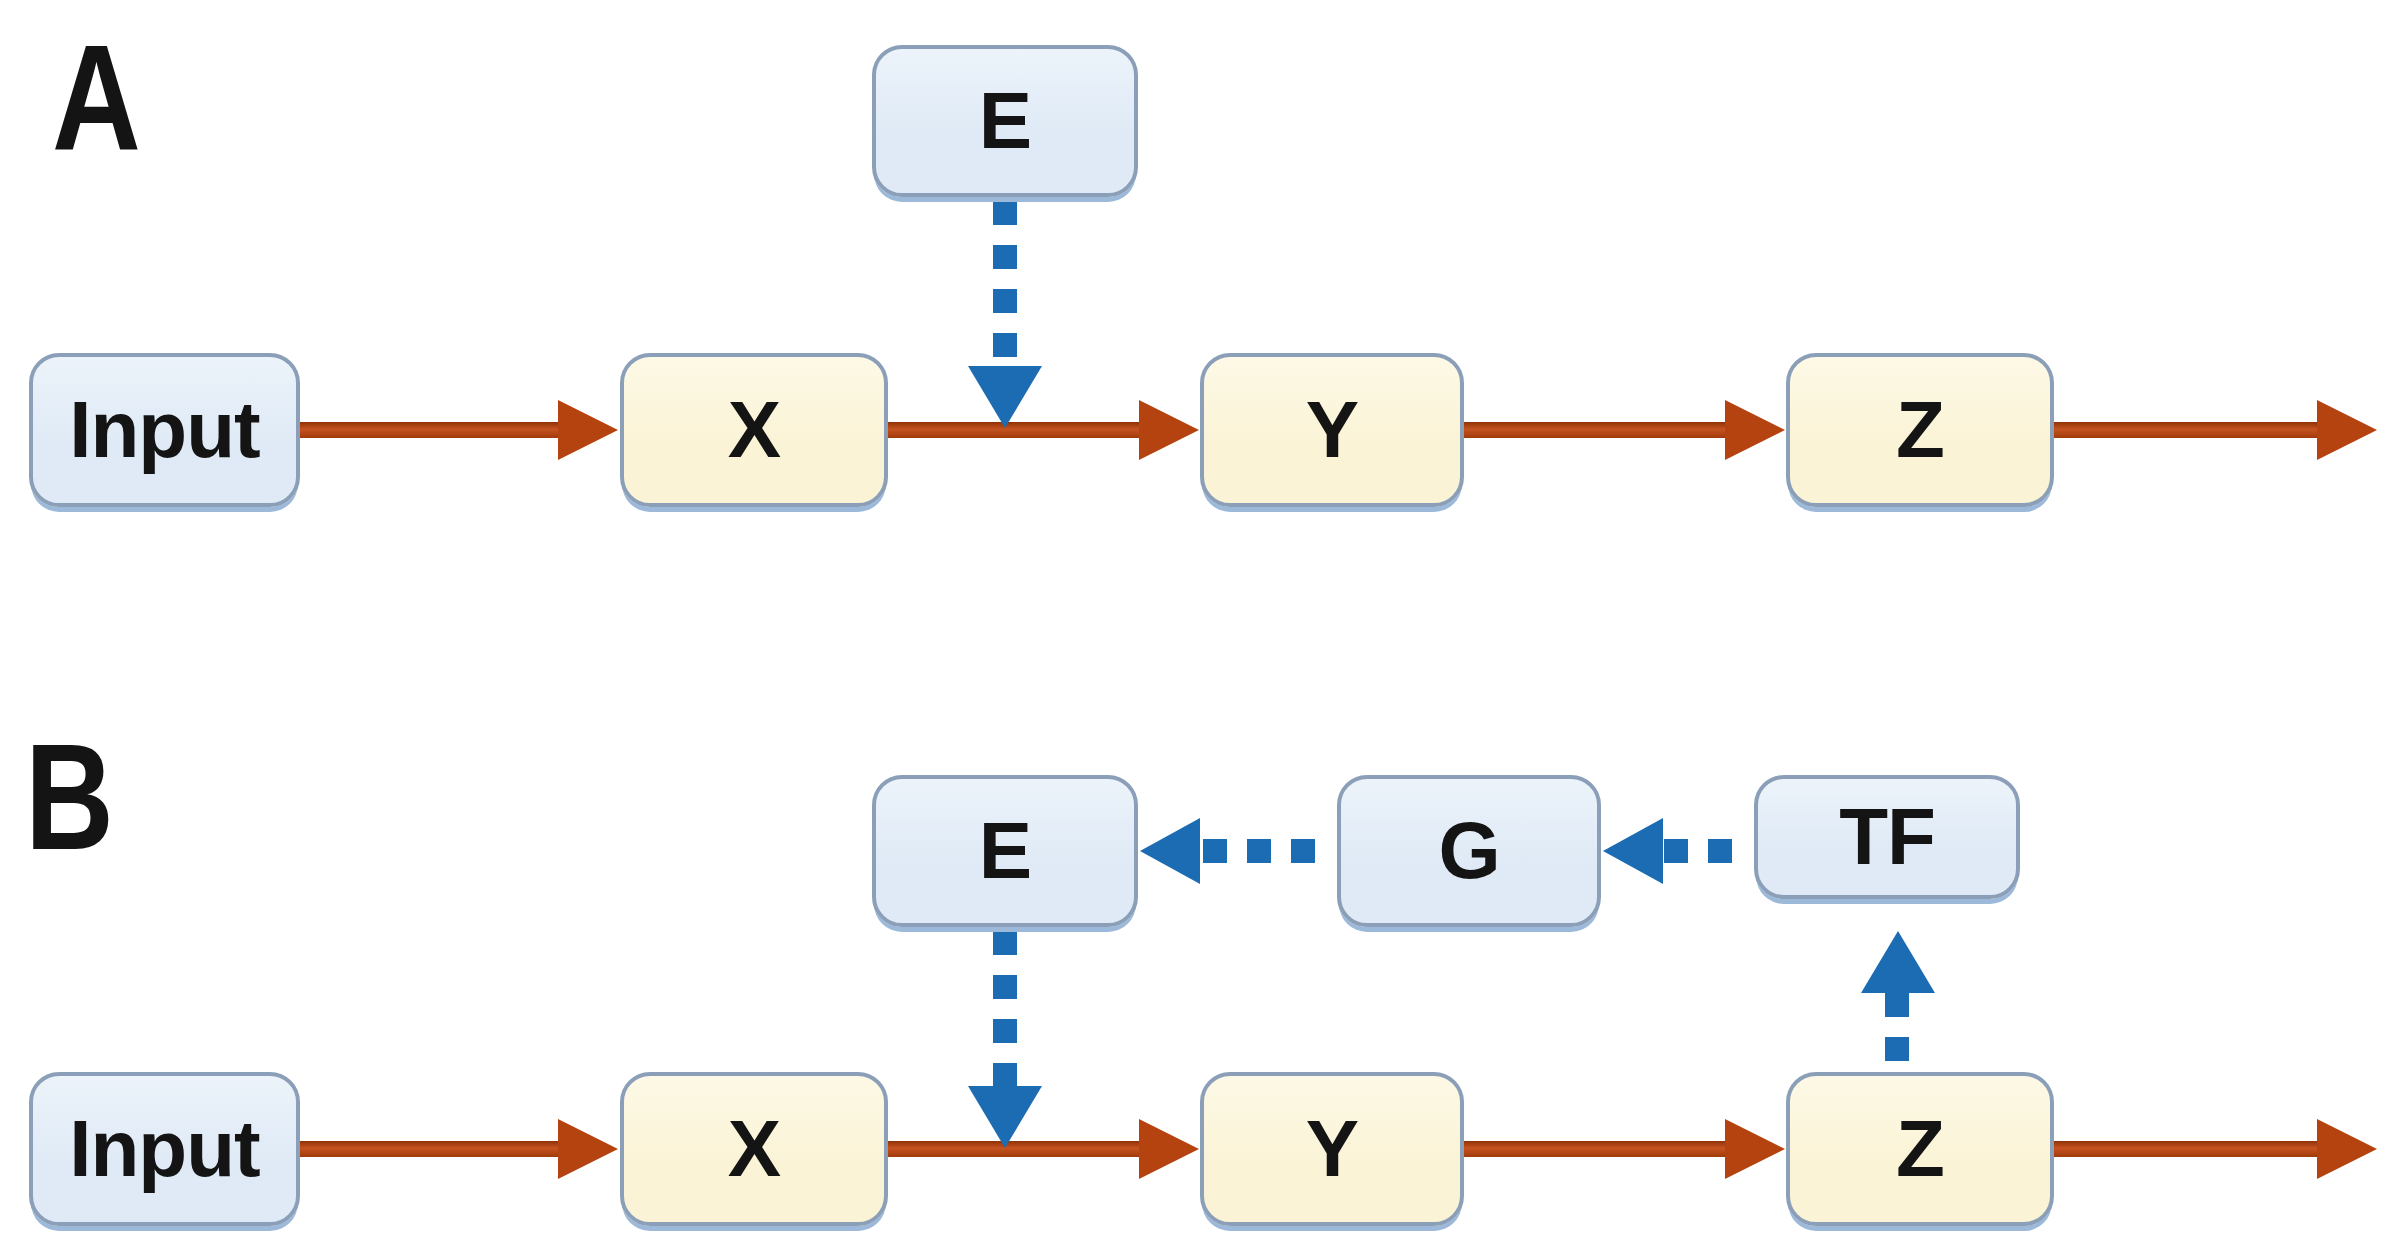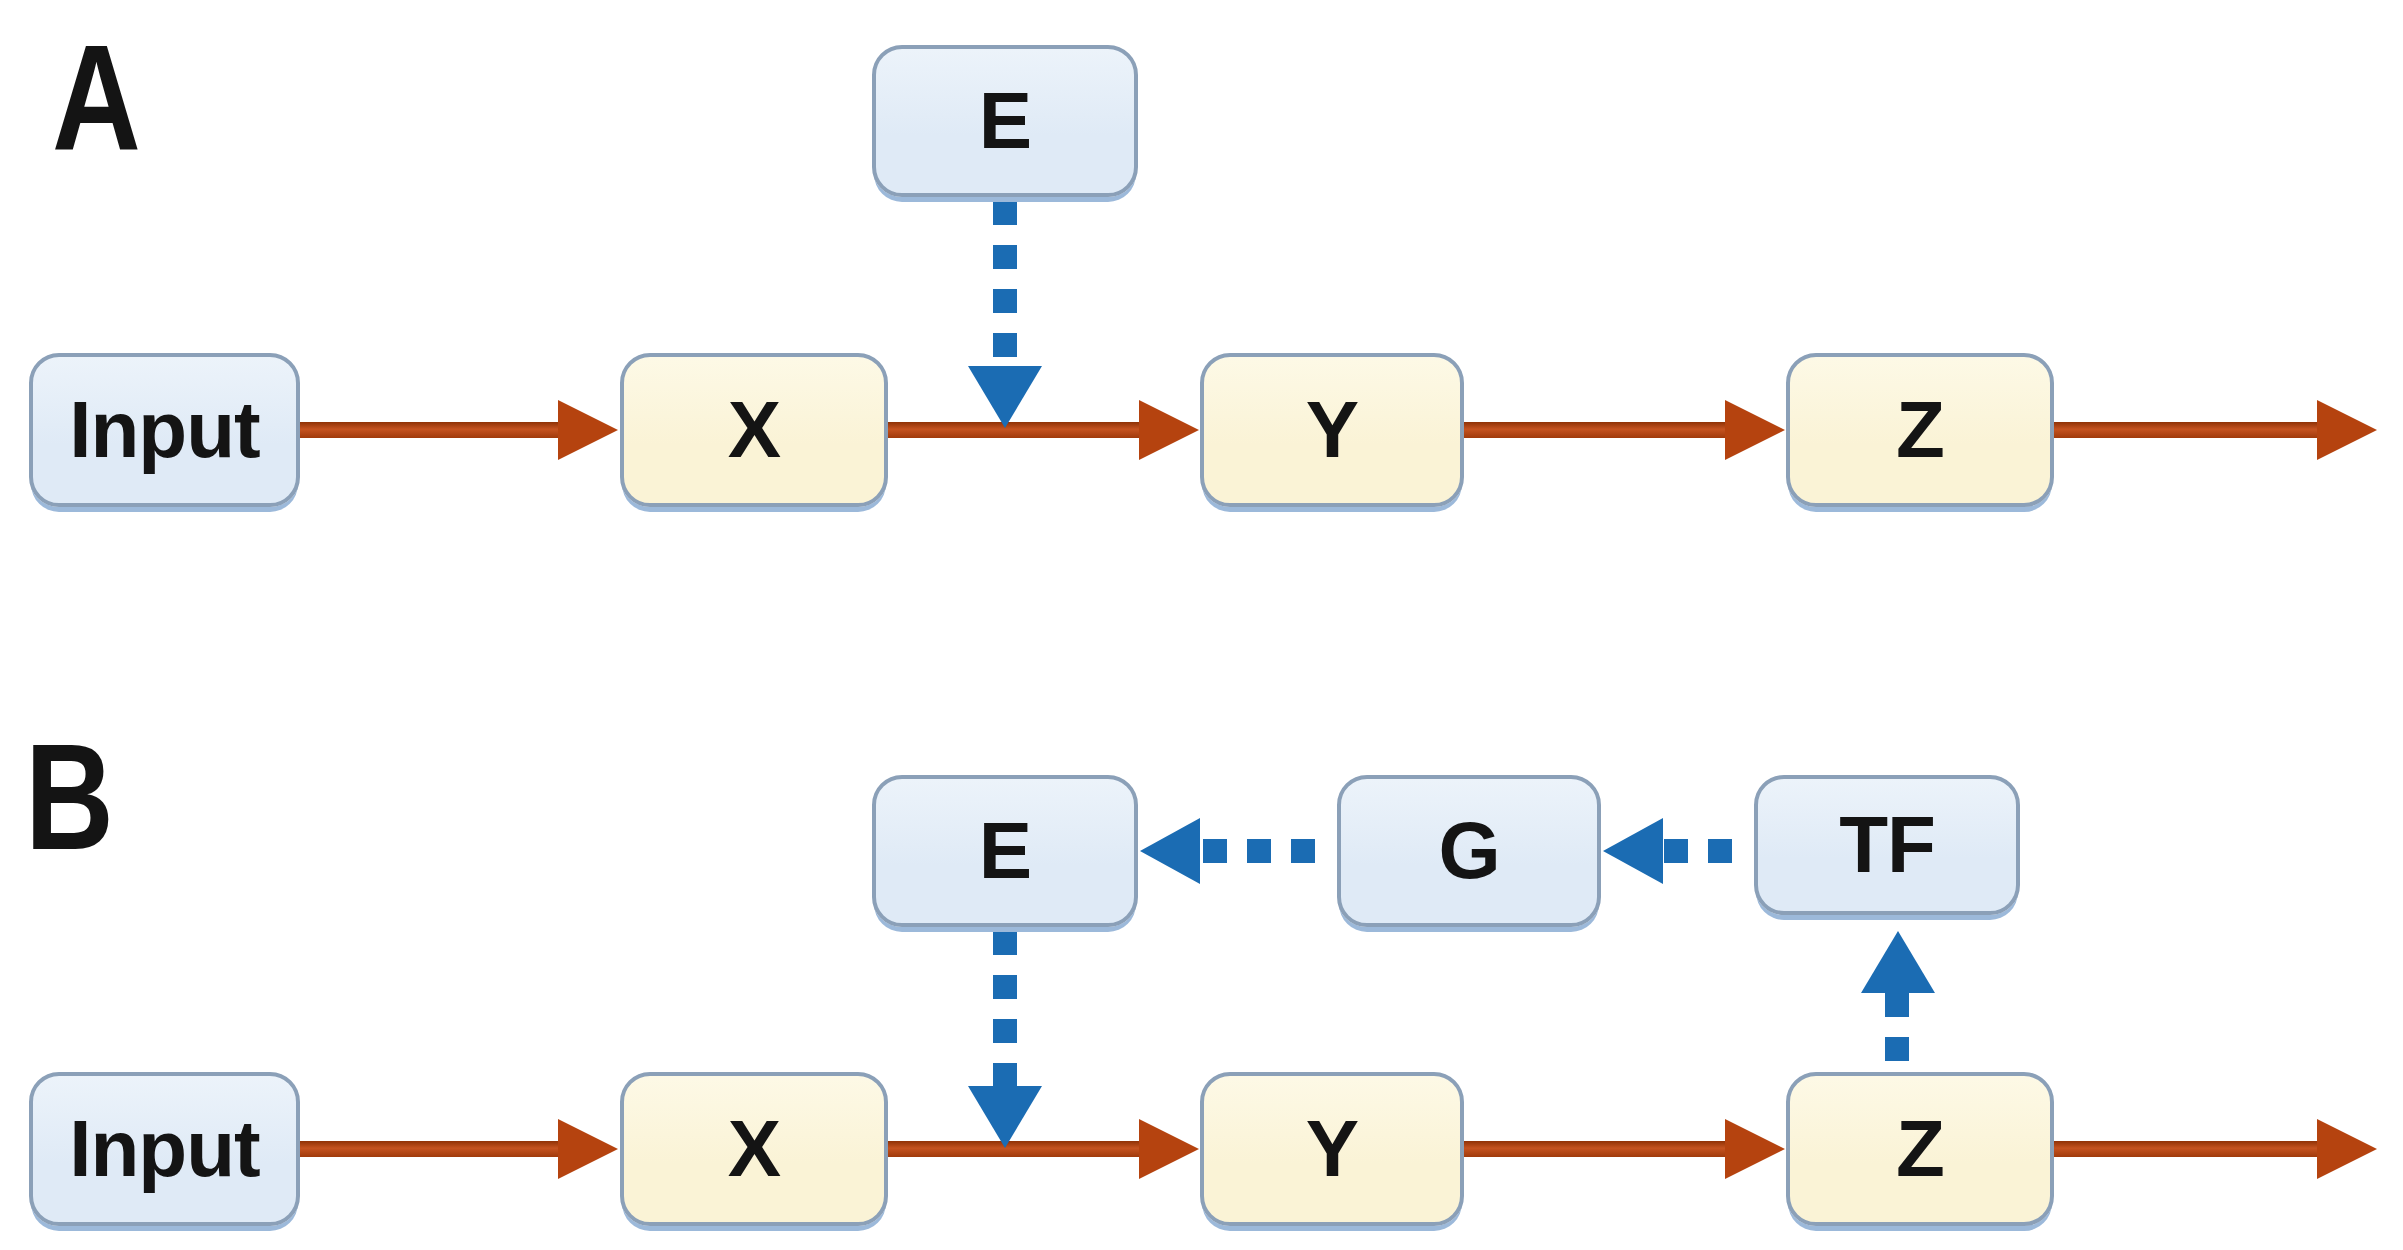--- a/index.html
+++ b/index.html
@@ -98,21 +98,21 @@
 
   <div class="bhead-up" style="left:1861px;top:931px;"></div>
   <div class="bdash-v" style="left:1885px;top:993px;height:77px;"></div>
 
   <div class="node blue" style="left:872px;top:775px;width:266px;height:152px;">
     <span>E</span>
   </div>
   <div class="node blue" style="left:1337px;top:775px;width:264px;height:152px;">
     <span>G</span>
   </div>
-  <div class="node blue" style="left:1754px;top:775px;width:266px;height:140px;">
+  <div class="node blue" style="left:1754px;top:775px;width:266px;height:124px;">
     <span>TF</span>
   </div>
 
   <div class="node blue" style="left:29px;top:1072px;width:271px;height:154px;">
     <span>Input</span>
   </div>
   <div class="node yellow" style="left:620px;top:1072px;width:268px;height:154px;">
     <span>X</span>
   </div>
   <div class="node yellow" style="left:1200px;top:1072px;width:264px;height:154px;">

